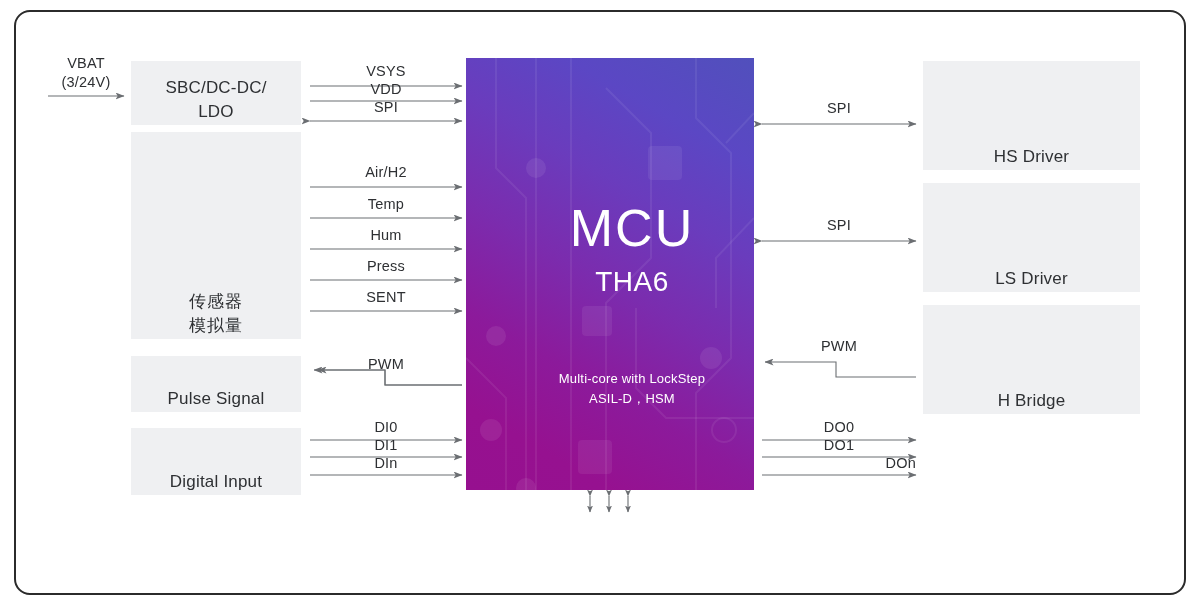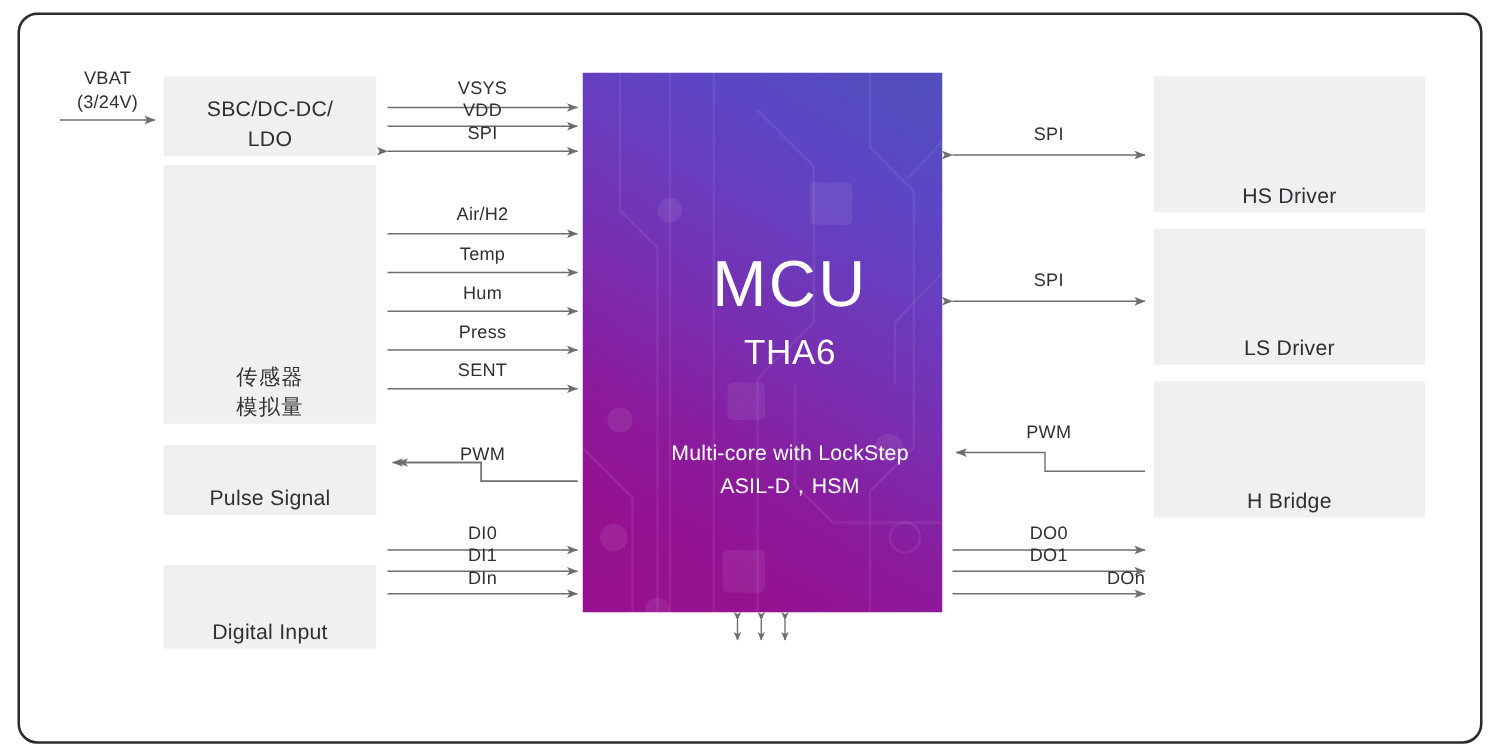--- a/index.html
+++ b/index.html
@@ -49,21 +49,21 @@
     position: absolute; inset: 0;
     background: linear-gradient(30deg, #96108f 0%, #961190 14%, #8c1a9b 30%, #7b2cae 48%, #6a3cbd 66%, #5b47c4 82%, #5150bc 100%);
   }
   .mcu-traces { position: absolute; inset: 0; opacity: 1; }
   .mcu-txt { position: relative; z-index: 3; width: 100%; text-align: center; padding-left: 44px; }
   .mcu-title {
     font-size: 52px; font-weight: 400; letter-spacing: 2px;
     margin-top: 140px;
   }
   .mcu-sub { font-size: 28px; font-weight: 400; margin-top: 8px; letter-spacing: 0.5px; }
-  .mcu-note { font-size: 17px; line-height: 1.55; margin-top: 52px; letter-spacing: 0.2px; }
+  .mcu-note { font-size: 13px; line-height: 1.55; margin-top: 71px; letter-spacing: 0.2px; }
 
   .sig-label {
     position: absolute;
     font-size: 14.5px;
     color: #2e3033;
     white-space: nowrap;
     text-align: center;
     letter-spacing: 0.2px;
   }
   svg.lines { position: absolute; left:0; top:0; width:1200px; height:605px; pointer-events:none; }
@@ -126,21 +126,21 @@
     <div>
       <div>传感器</div>
       <div>模拟量</div>
     </div>
   </div>
 
   <div class="gbox" style="left:131px; top:356px; width:170px; height:56px;">
     <div>Pulse Signal</div>
   </div>
 
-  <div class="gbox" style="left:131px; top:428px; width:170px; height:67px;margin-top:24px;">
+  <div class="gbox" style="left:131px; top:428px; width:170px; height:67px;">
     <div>Digital Input</div>
   </div>
 
   <div class="gbox" style="left:923px; top:61px; width:217px; height:109px;">
     <div>HS Driver</div>
   </div>
 
   <div class="gbox" style="left:923px; top:183px; width:217px; height:109px;">
     <div>LS Driver</div>
   </div>

